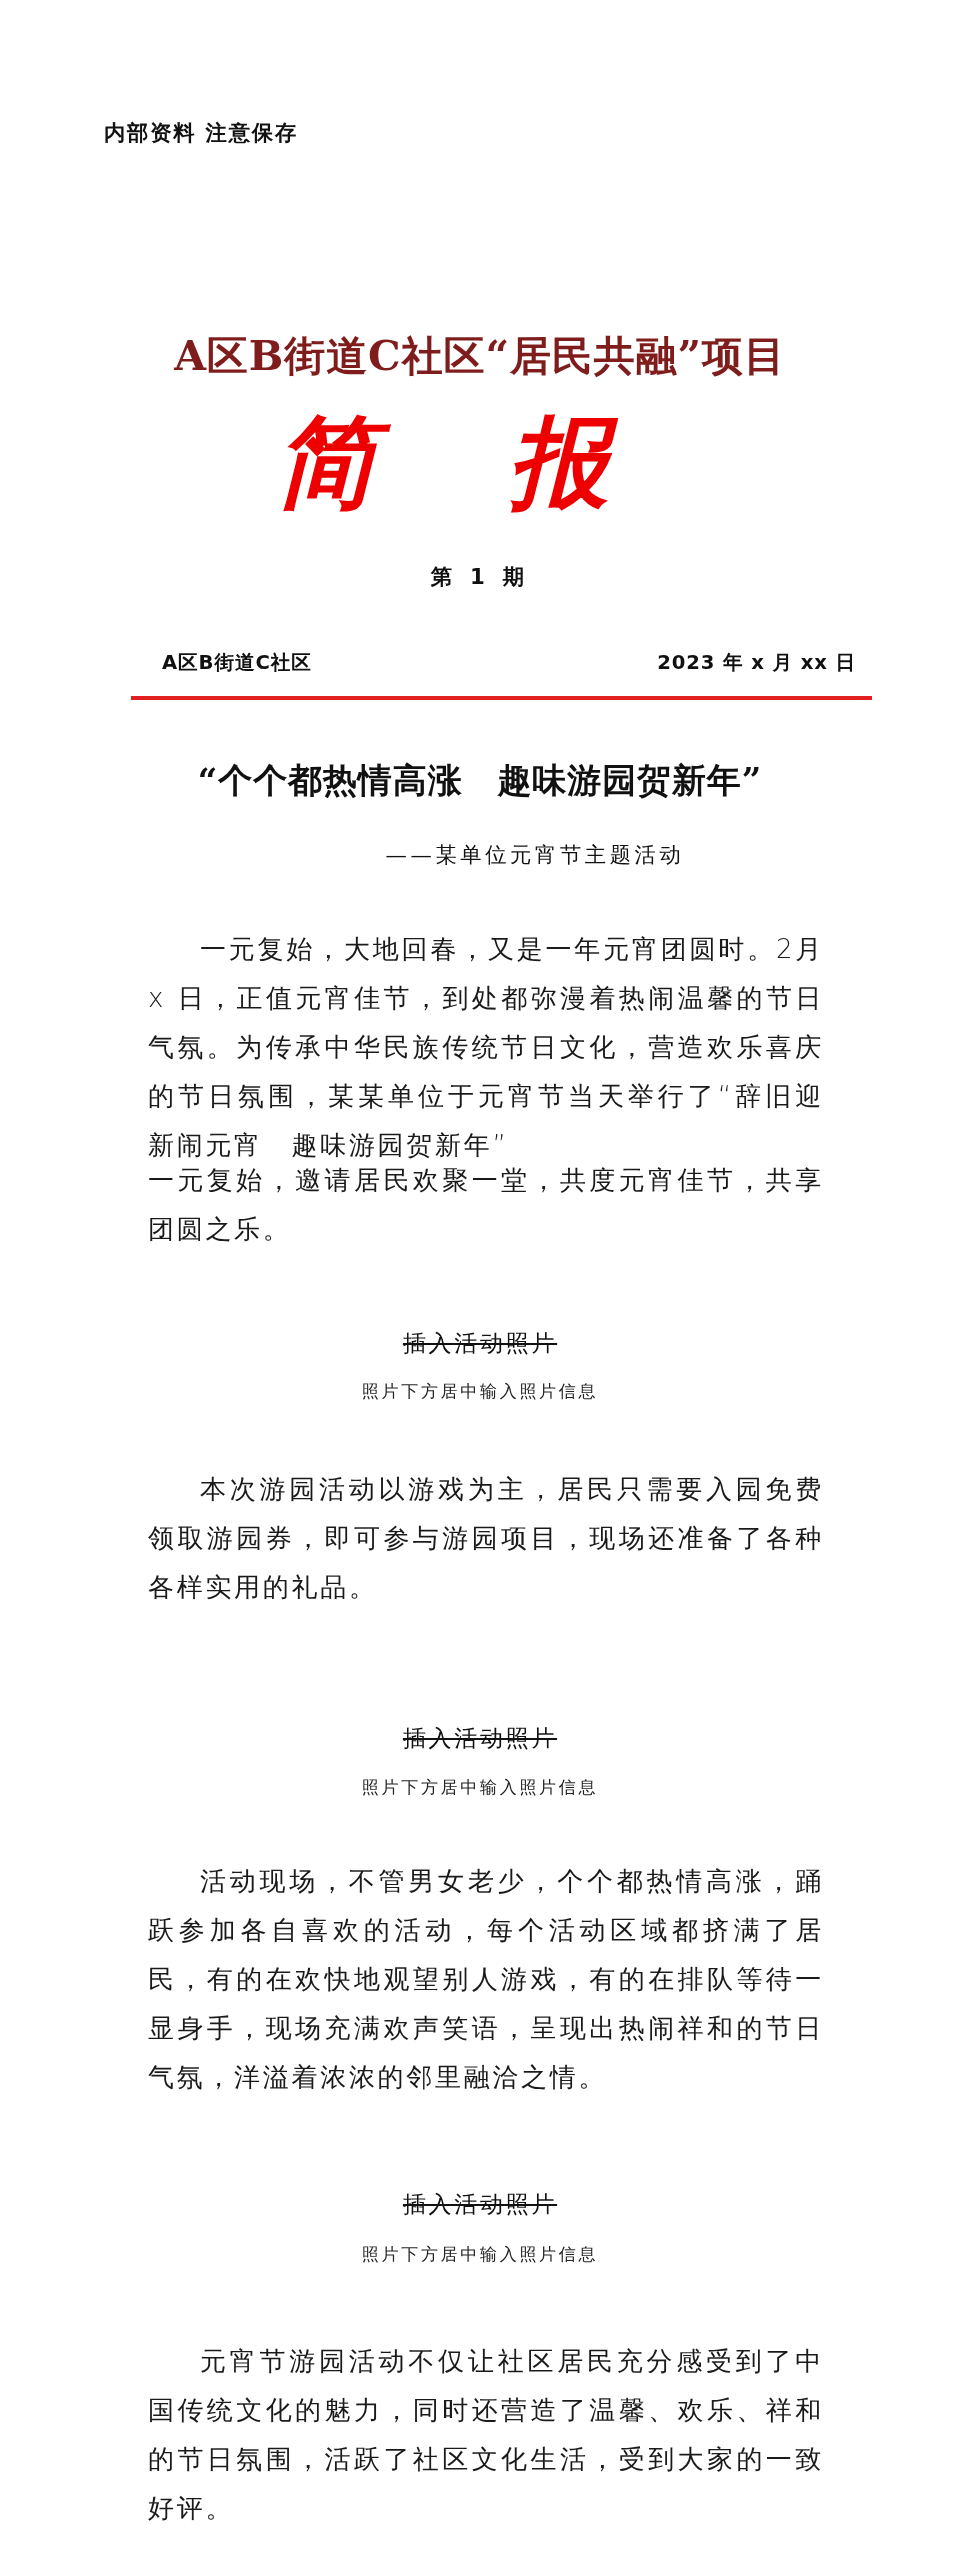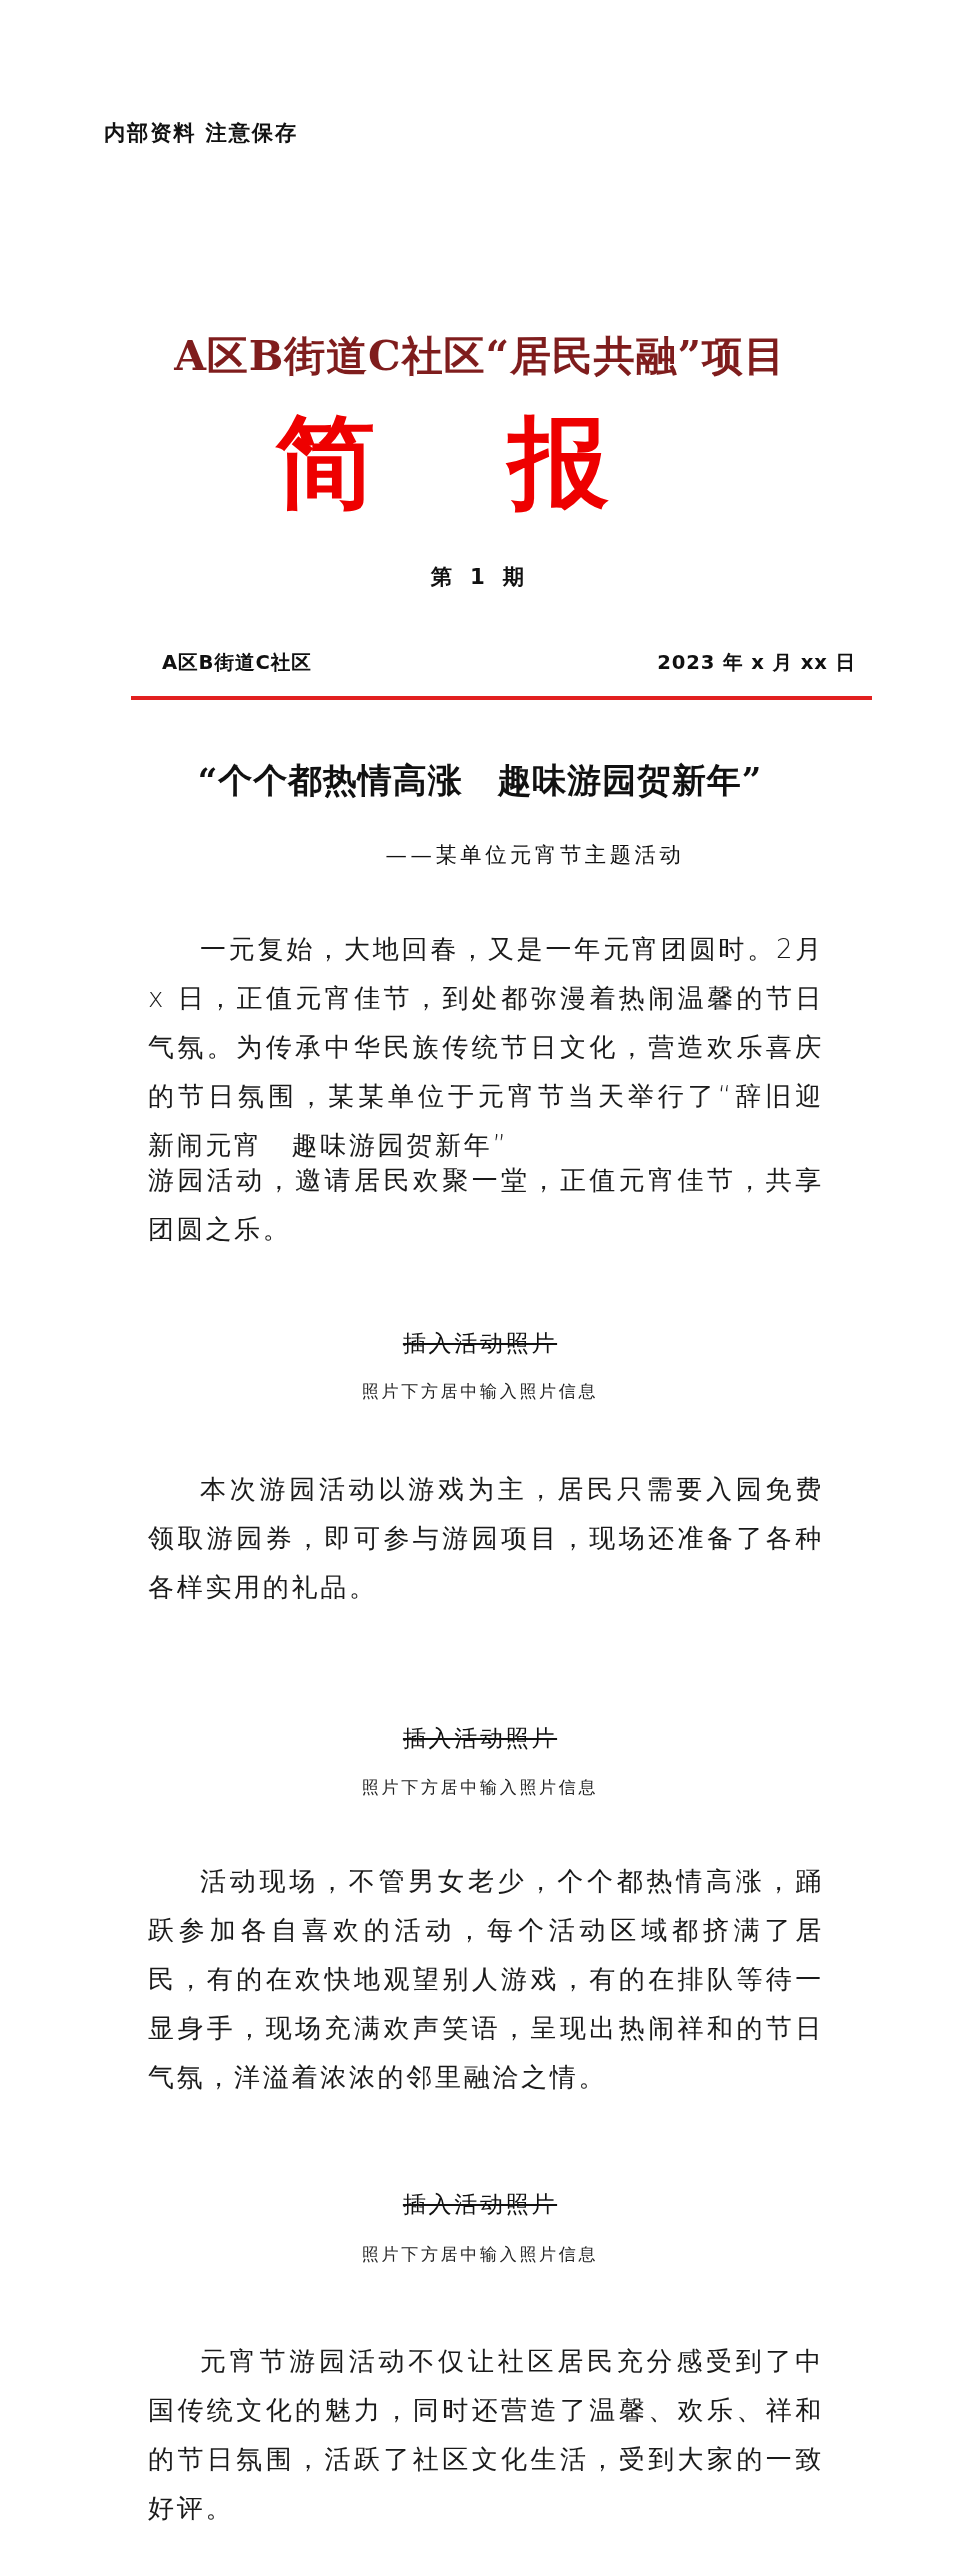--- a/index.html
+++ b/index.html
@@ -13,21 +13,21 @@
       letter-spacing: 1.8px; font-family: "DejaVu Sans", sans-serif;
     }
     .main-title {
       left: 0; width: 960px; top: 329px; text-align: center;
       color: #7f1d1d; font-size: 41px; font-weight: bold; letter-spacing: 0.9px;
       font-family: "DejaVu Serif", "Liberation Serif", serif;
     }
     .brief-title {
       left: 0; width: 884px; top: 405px; text-align: center;
       color: #ee0000; font-size: 100px; font-weight: bold; letter-spacing: 0;
-      font-family: "DejaVu Sans", sans-serif; line-height: 116px;
+      font-family: "DejaVu Sans", sans-serif; line-height: 116px; font-style: italic;
     }
     .brief-title span { display: inline-block; width: 100px; }
     .brief-title .gap { width: 133px; }
     .issue {
       left: 0; width: 960px; top: 562px; text-align: center;
       font-size: 21.3px; font-weight: bold; letter-spacing: 5.3px;
       font-family: "DejaVu Sans", sans-serif;
     }
     .org {
       left: 142px; top: 649px; font-size: 19.6px; font-weight: bold;
@@ -79,21 +79,21 @@
 
 <div class="abs org">A区B街道C社区</div>
 <div class="abs date">2023 年 x 月 xx 日</div>
 
 <div class="abs red-rule"></div>
 
 <div class="abs article-title">“个个都热情高涨　趣味游园贺新年”</div>
 <div class="abs article-sub">——某单位元宵节主题活动</div>
 
 <p class="abs para" style="top:925px;">一元复始，大地回春，又是一年元宵团圆时。2月 x 日，正值元宵佳节，到处都弥漫着热闹温馨的节日气氛。为传承中华民族传统节日文化，营造欢乐喜庆的节日氛围，某某单位于元宵节当天举行了“辞旧迎新闹元宵　趣味游园贺新年”</p>
-<p class="abs para" style="top:1156px; text-indent:0;">游园活动，邀请居民欢聚一堂，正值元宵佳节，共享团圆之乐。</p>
+<p class="abs para" style="top:1156px; text-indent:0;">一元复始，邀请居民欢聚一堂，共度元宵佳节，共享团圆之乐。</p>
 
 <div class="abs placeholder" style="top:1328px;">插入活动照片</div>
 <div class="abs caption" style="top:1380px;">照片下方居中输入照片信息</div>
 
 <p class="abs para" style="top:1465px;">本次游园活动以游戏为主，居民只需要入园免费领取游园券，即可参与游园项目，现场还准备了各种各样实用的礼品。</p>
 
 <div class="abs placeholder" style="top:1723px;">插入活动照片</div>
 <div class="abs caption" style="top:1776px;">照片下方居中输入照片信息</div>
 
 <p class="abs para" style="top:1857px;">活动现场，不管男女老少，个个都热情高涨，踊跃参加各自喜欢的活动，每个活动区域都挤满了居民，有的在欢快地观望别人游戏，有的在排队等待一显身手，现场充满欢声笑语，呈现出热闹祥和的节日气氛，洋溢着浓浓的邻里融洽之情。</p>

